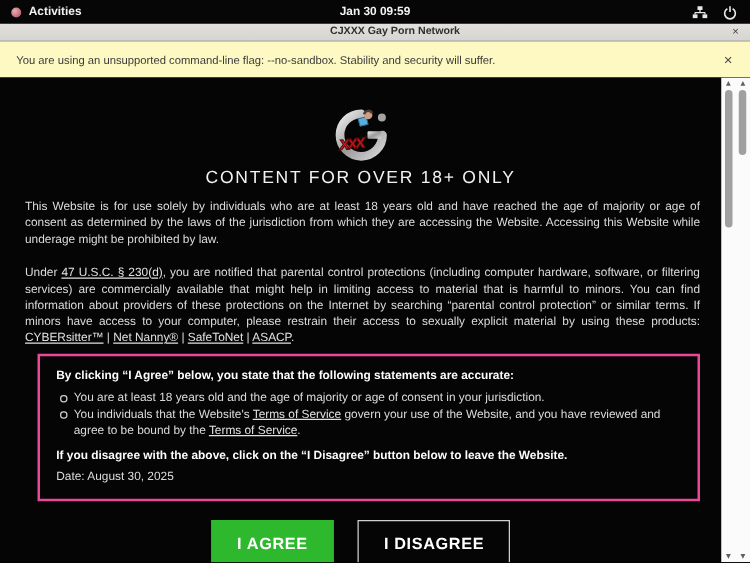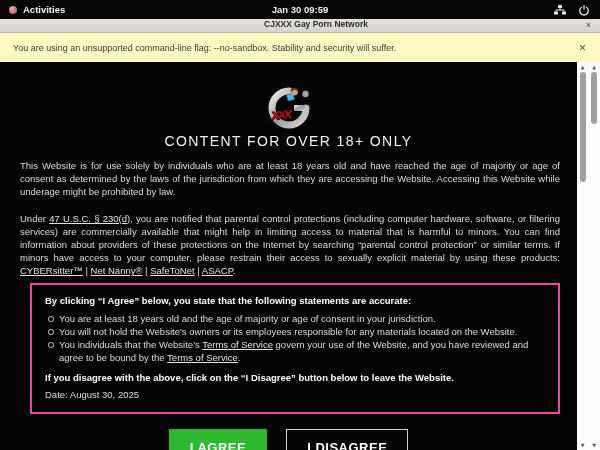--- a/index.html
+++ b/index.html
@@ -134,21 +134,20 @@
       <h1 class="age-heading">CONTENT FOR OVER 18+ ONLY</h1>
 
       <p class="para">This Website is for use solely by individuals who are at least 18 years old and have reached the age of majority or age of consent as determined by the laws of the jurisdiction from which they are accessing the Website. Accessing this Website while underage might be prohibited by law.</p>
 
       <p class="para second"><span>Under </span><a class="lnk">47 U.S.C. § 230(d)</a><span>, you are notified that parental control protections (including computer hardware, software, or filtering services) are commercially available that might help in limiting access to material that is harmful to minors. You can find information about providers of these protections on the Internet by searching “parental control protection” or similar terms. If minors have access to your computer, please restrain their access to sexually explicit material by using these products: </span><a class="lnk">CYBERsitter™</a><span> | </span><a class="lnk">Net Nanny®</a><span> | </span><a class="lnk">SafeToNet</a><span> | </span><a class="lnk">ASACP</a><span>.</span></p>
 
       <div class="agreement-box">
         <div class="agreement-intro">By clicking “I Agree” below, you state that the following statements are accurate:</div>
         <ul class="agreement-list">
           <li>You are at least 18 years old and the age of majority or age of consent in your jurisdiction.</li>
-          <li>You will not hold the Website's owners or its employees responsible for any materials located on the Website.</li>
           <li><span>You individuals that the Website's </span><a class="lnk">Terms of Service</a><span> govern your use of the Website, and you have reviewed and agree to be bound by the </span><a class="lnk">Terms of Service</a><span>.</span></li>
         </ul>
         <div class="disagree-note">If you disagree with the above, click on the “I Disagree” button below to leave the Website.</div>
         <div class="date-line">Date: August 30, 2025</div>
       </div>
 
       <div class="btn-row">
         <button class="btn btn-agree">I AGREE</button>
         <button class="btn btn-disagree">I DISAGREE</button>
       </div>

